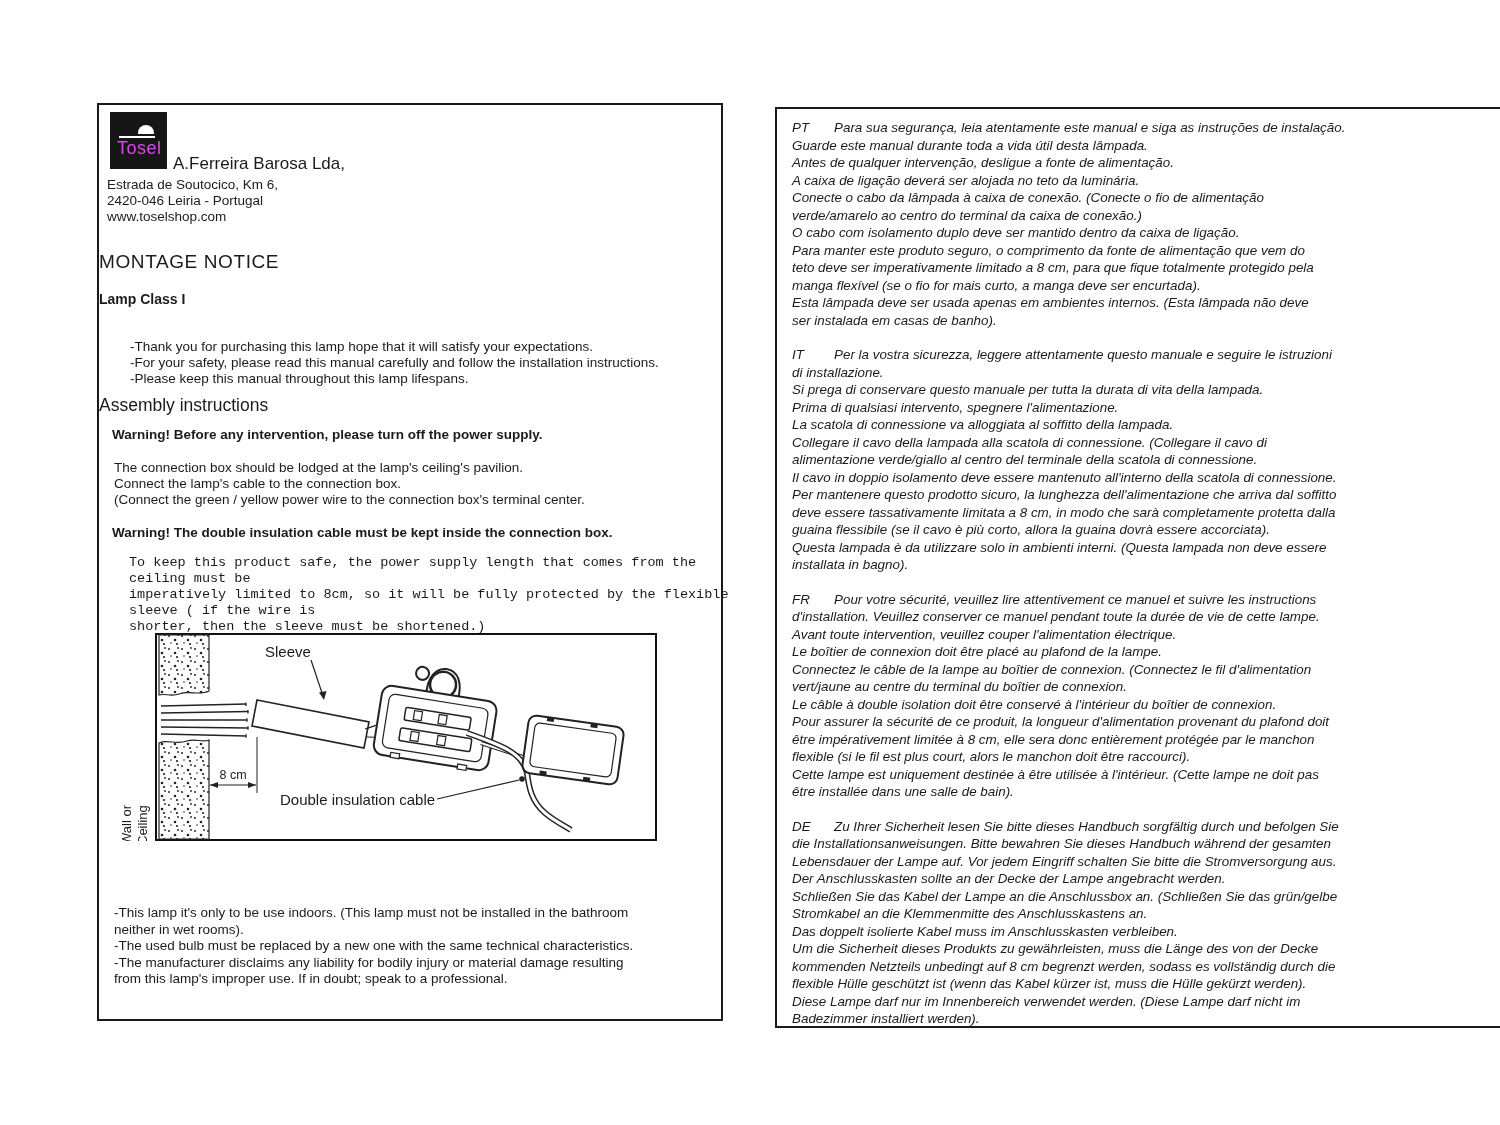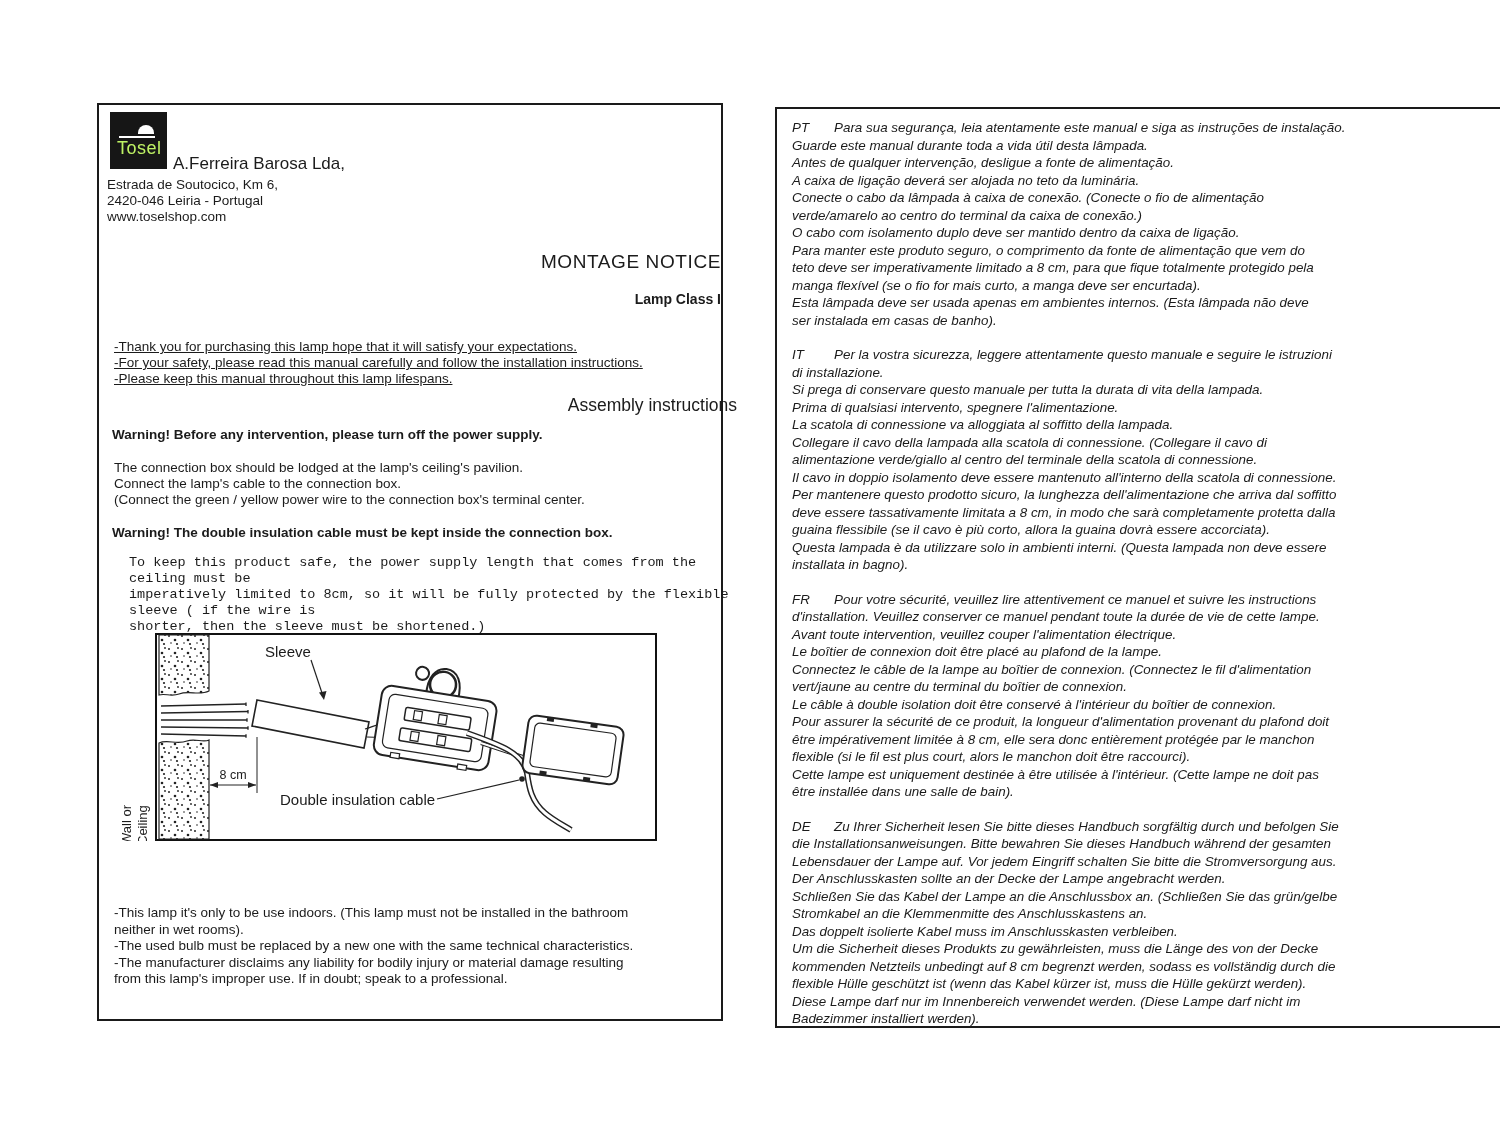--- a/index.html
+++ b/index.html
@@ -6,33 +6,33 @@
   body{width:1500px;height:1125px;position:relative;overflow:hidden;
        font-family:"Liberation Sans", sans-serif;color:#1b1b1b;
        -webkit-font-smoothing:antialiased;}
   .page{position:absolute;background:#fff;border:2px solid #1a1a1a;box-sizing:border-box;}
   #page-left{left:97px;top:103px;width:626px;height:918px;}
   #page-right{left:775px;top:107px;width:728px;height:921px;font-style:italic;}
   .abs{position:absolute;}
   .pre{white-space:pre-line;}
   
   .logo-square{left:11px;top:7px;width:57px;height:57px;background:#161616;}
-  .logo-brand{position:absolute;left:7px;top:26px;color:#bef264;font-size:18px;letter-spacing:.5px;}
+  .logo-brand{position:absolute;left:7px;top:26px;color:#d946ef;font-size:18px;letter-spacing:.5px;}
   .logo-bar{position:absolute;left:9px;top:24px;width:36px;height:2px;background:#fff;}
   .logo-dome{position:absolute;left:28px;top:13px;width:16px;height:9px;background:#fff;
              border-radius:9px 9px 0 0;}
   .company{left:74px;top:49px;font-size:17px;}
   .address{left:8px;top:72px;font-size:13.5px;line-height:16px;}
-  .h-center{left:0;width:100%;text-align:right;}
+  .h-center{left:0;width:100%;text-align:left;}
   .doc-title{top:146px;font-size:19px;letter-spacing:.6px;}
   .doc-subtitle{top:186px;font-size:14px;font-weight:bold;}
   .body-text{font-size:13.5px;line-height:16px;}
-  .intro{left:15px;top:234px;width:596px;text-decoration:underline;}
+  .intro{left:31px;top:234px;width:596px;}
   .section-h{font-size:17.5px;}
-  .assembly-h{top:290px;margin-left:16px;}
+  .assembly-h{top:290px;}
   .warn{left:13px;width:600px;font-size:13.5px;font-weight:bold;}
   .warn1{top:322px;}
   .para1{left:15px;top:355px;width:596px;}
   .warn2{top:420px;}
   .para2{left:30px;top:450px;width:600px;font-family:Liberation Mono, monospace;}
   .diagram{left:16px;top:528px;}
   .safety-h{top:765px;}
   .safety{left:15px;top:800px;width:600px;line-height:16.5px;}
   
   .translations{position:absolute;left:15px;top:10px;width:604px;}

